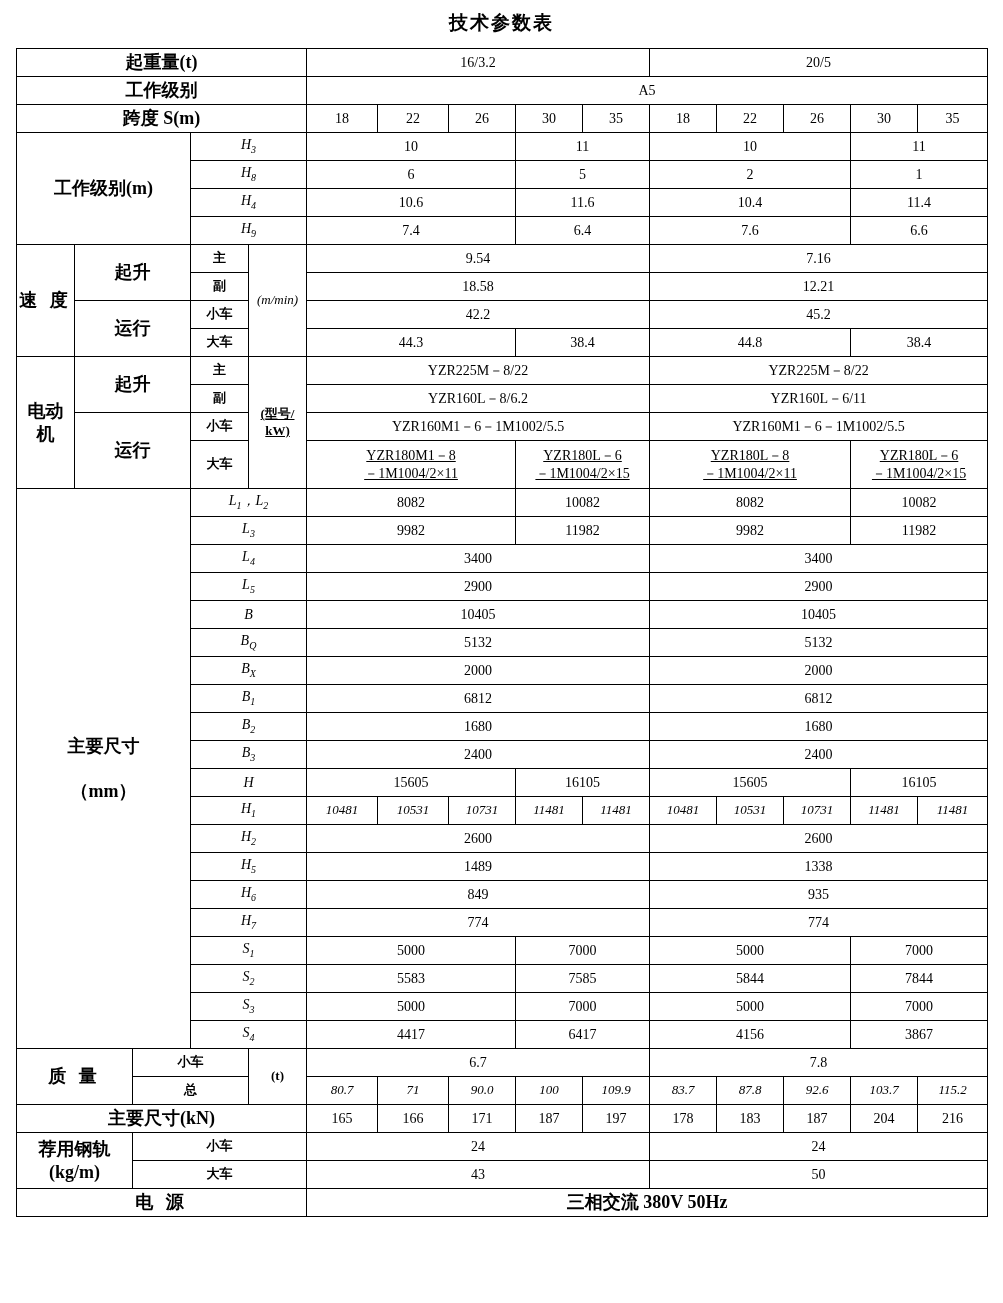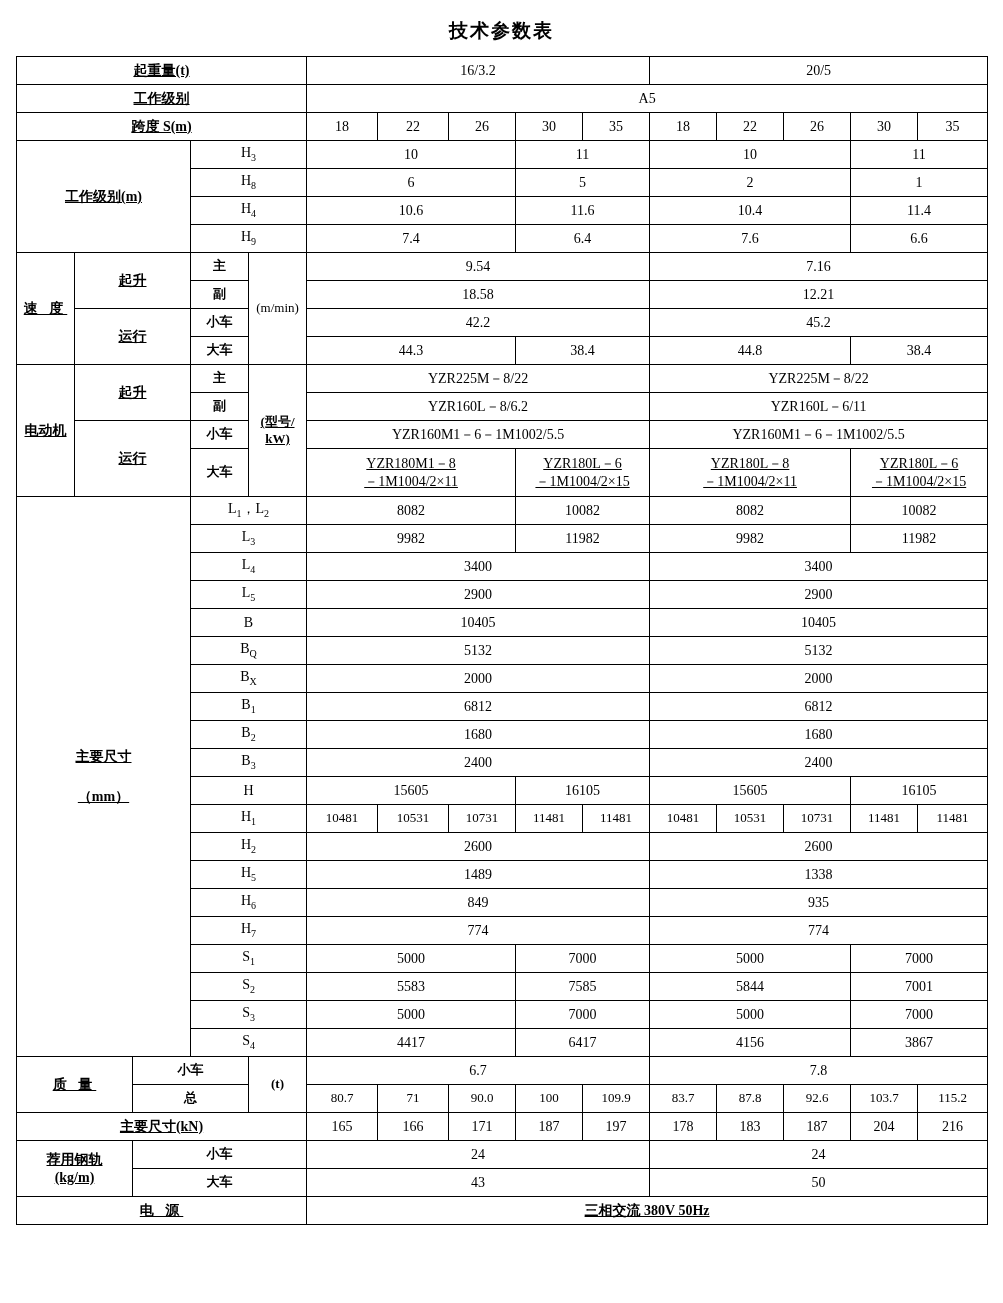--- a/index.html
+++ b/index.html
@@ -2,21 +2,21 @@
 <html><head>
 <meta charset="utf-8">
 <style>
   html,body{margin:0;padding:0;background:#fff;}
   body{
     width:1003px;
     font-family:"Liberation Serif","DejaVu Serif",serif;
     color:#000;
     -webkit-font-smoothing:antialiased;
   }
-  .page{width:1003px;min-height:1303px;position:relative;box-sizing:border-box;padding:8px 16px;}
+  .page{width:1003px;min-height:1303px;position:relative;box-sizing:border-box;padding:0 16px;}
   .doc-title{
     text-align:center;
     font-family:"Liberation Sans","DejaVu Sans",sans-serif;
     font-weight:bold;
     font-size:19px;
     letter-spacing:2px;
     padding:10px 0 12px 0;
   }
   table.spec{
     border-collapse:collapse;
@@ -29,31 +29,30 @@
     text-align:center;
     vertical-align:middle;
     padding:1px 2px;
     line-height:1.25;
     height:25px;
     font-family:"Liberation Serif","DejaVu Serif",serif;
   }
   td.hd{
     font-family:"Liberation Sans","DejaVu Sans",sans-serif;
     font-weight:bold;
-    font-size:14px;
-    text-decoration:underline;
+    font-size:18px;
   }
   td.hd-sm{
     font-family:"Liberation Sans","DejaVu Sans",sans-serif;
     font-weight:bold;
     font-size:13px;
   }
   td.sp{letter-spacing:4px;}
-  td.sub{font-size:13px;}
-  .it{}
+  td.sub{font-size:13px;font-style:italic;}
+  .it{font-style:italic;}
   sub{font-size:10px;}
   .two-line{line-height:1.2;text-decoration:underline;}
   .note{
     font-family:"Liberation Sans","DejaVu Sans",sans-serif;
     font-size:12.5px;
     padding-top:5px;
   }
 </style>
 </head>
 <body>
@@ -311,21 +310,21 @@
       <td colspan="3">5000</td>
       <td colspan="2">7000</td>
       <td colspan="3">5000</td>
       <td colspan="2">7000</td>
     </tr>
     <tr>
       <td colspan="2" class="it">S<sub>2</sub></td>
       <td colspan="3">5583</td>
       <td colspan="2">7585</td>
       <td colspan="3">5844</td>
-      <td colspan="2">7001</td>
+      <td colspan="2">7844</td>
     </tr>
     <tr>
       <td colspan="2" class="it">S<sub>3</sub></td>
       <td colspan="3">5000</td>
       <td colspan="2">7000</td>
       <td colspan="3">5000</td>
       <td colspan="2">7000</td>
     </tr>
     <tr>
       <td colspan="2" class="it">S<sub>4</sub></td>

